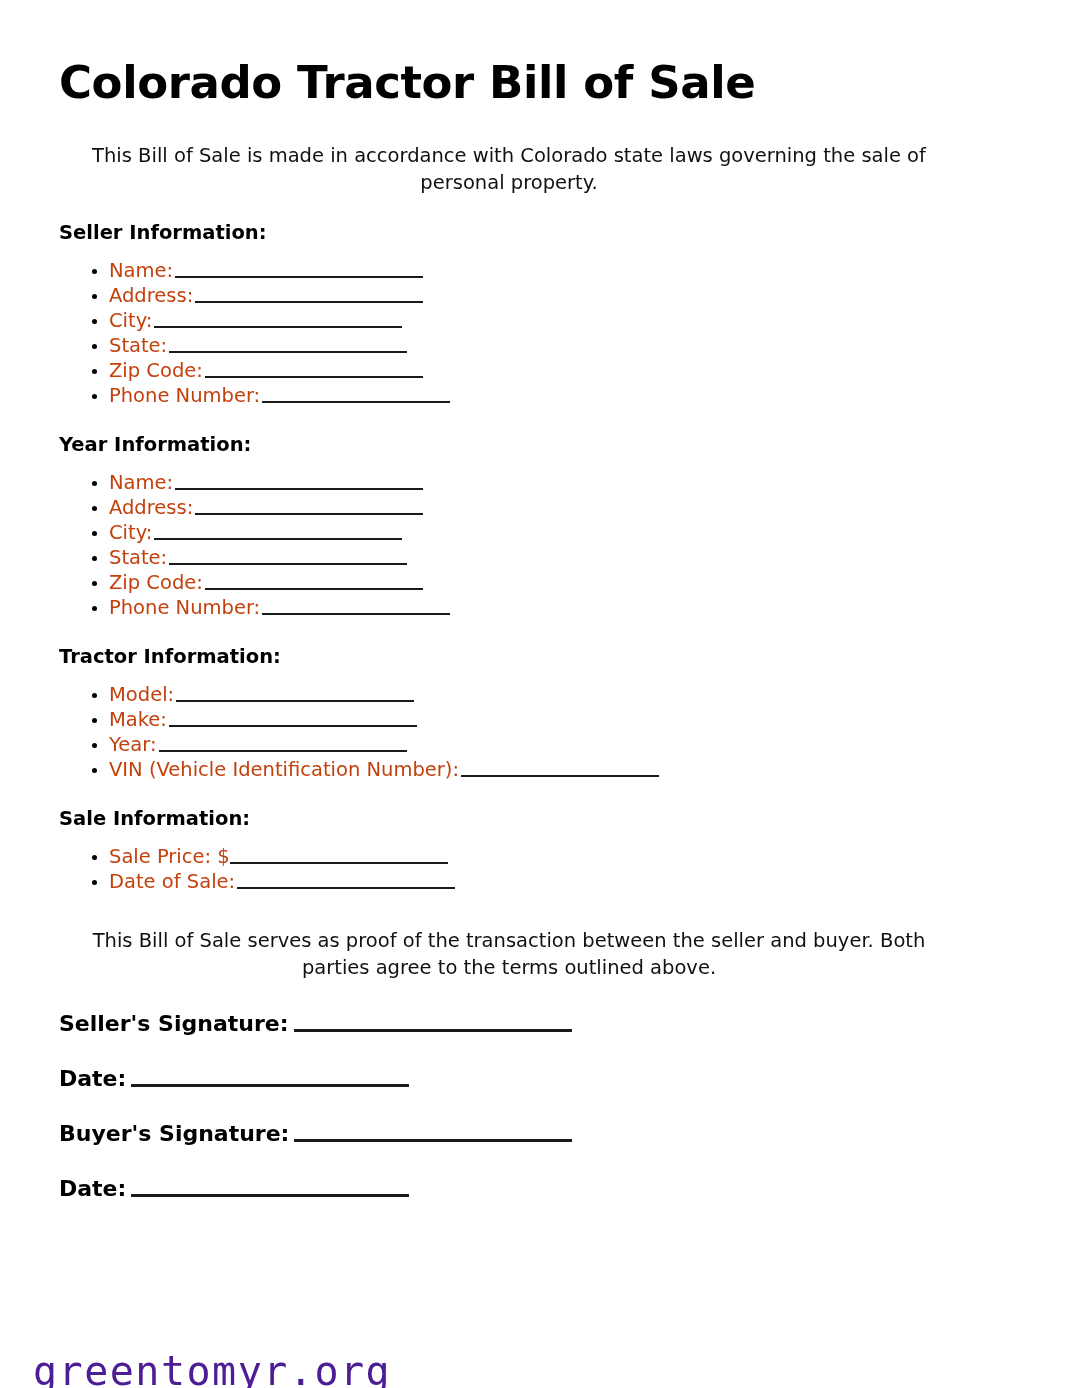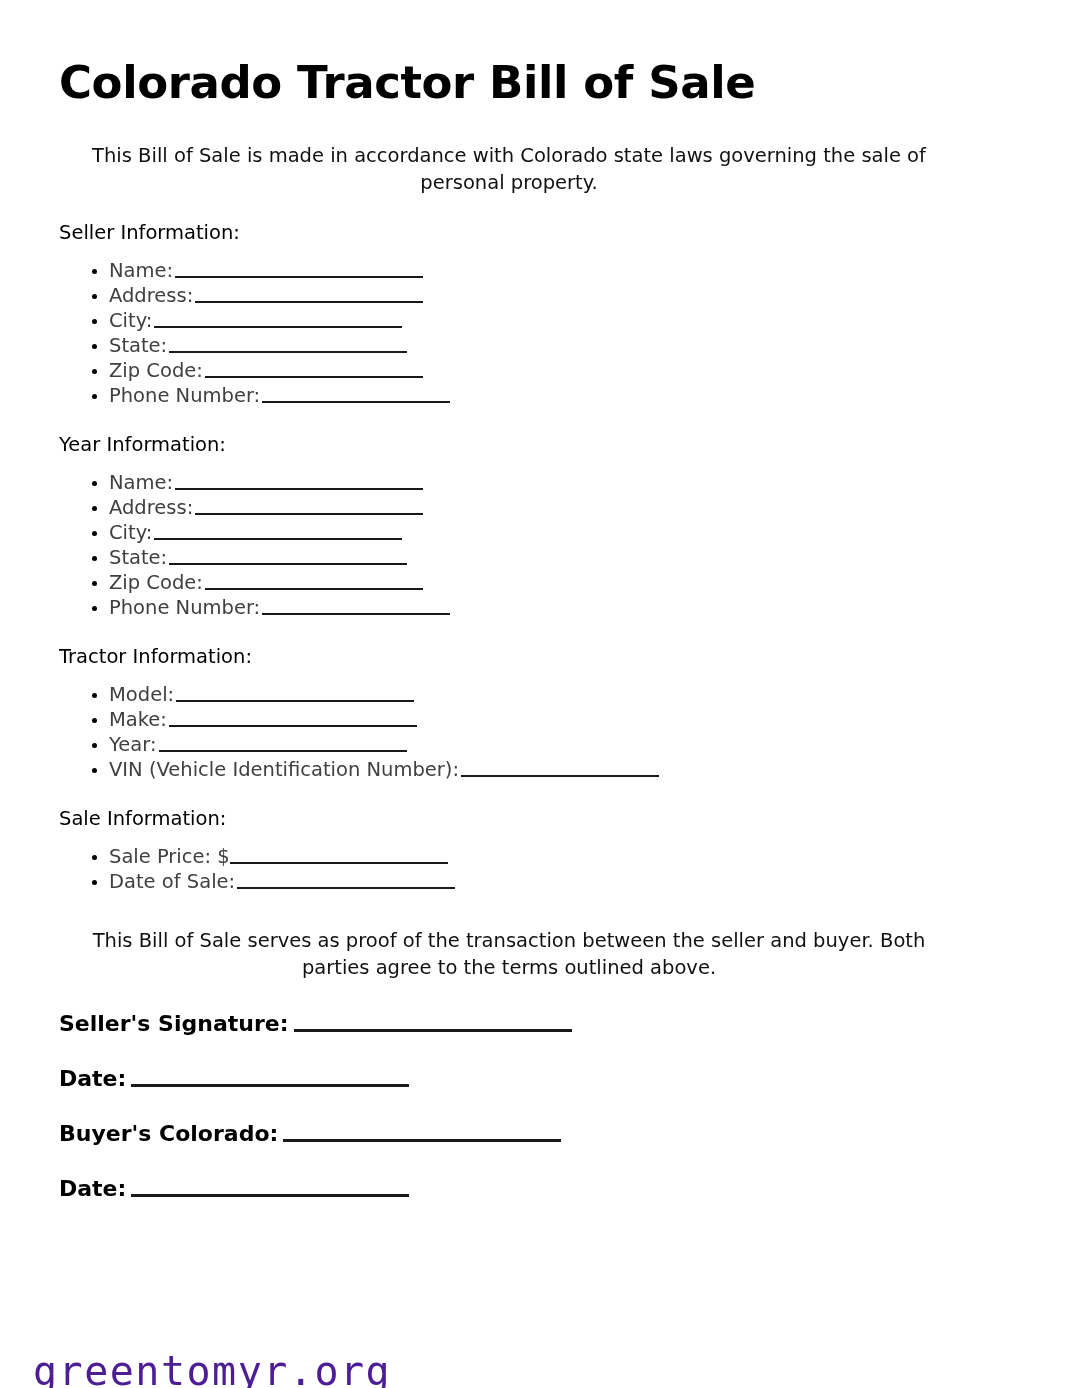--- a/index.html
+++ b/index.html
@@ -43,36 +43,36 @@
     font-size: 19.5px;
     line-height: 1.36;
     margin: 34px 0 0 0;
     color: #111;
     max-width: 900px;
     text-align: center;
   }
 
   .section-heading {
     font-size: 19.5px;
-    font-weight: normal;
+    font-weight: bold;
     margin: 25px 0 0 0;
     color: #000;
   }
 
   ul.fields {
     list-style: none;
     margin: 14px 0 0 0;
     padding: 0;
   }
   ul.fields li {
     position: relative;
     font-size: 19.5px;
     line-height: 25px;
     padding-left: 50px;
-    color: #404040;
+    color: #c2410c;
     white-space: nowrap;
   }
   ul.fields li::before {
     content: "";
     position: absolute;
     left: 33px;
     top: 11px;
     width: 5px;
     height: 5px;
     border-radius: 50%;
@@ -153,20 +153,20 @@
     <ul class="fields">
         <li><span>Sale Price: $</span><span class="fill nospace" style="width: 218px;"></span></li>
         <li><span>Date of Sale:</span><span class="fill" style="width: 218px;"></span></li>
       </ul>
 
     <p class="para">This Bill of Sale serves as proof of the transaction between the seller and buyer. Both parties agree to the terms outlined above.</p>
 
     <div>
         <div class="sig-row"><span>Seller's Signature:</span><span class="fill" style="width: 278px;"></span></div>
         <div class="sig-row"><span>Date:</span><span class="fill" style="width: 278px;"></span></div>
-        <div class="sig-row"><span>Buyer's Colorado:</span><span class="fill" style="width: 278px;"></span></div>
+        <div class="sig-row"><span>Buyer's Signature:</span><span class="fill" style="width: 278px;"></span></div>
         <div class="sig-row"><span>Date:</span><span class="fill" style="width: 278px;"></span></div>
       </div>
 
   </div>
 
   <div class="watermark" style="color: #4c1d95; margin-top: 40px;">greentomyr.org</div>
 </div>
 
 </body></html>

